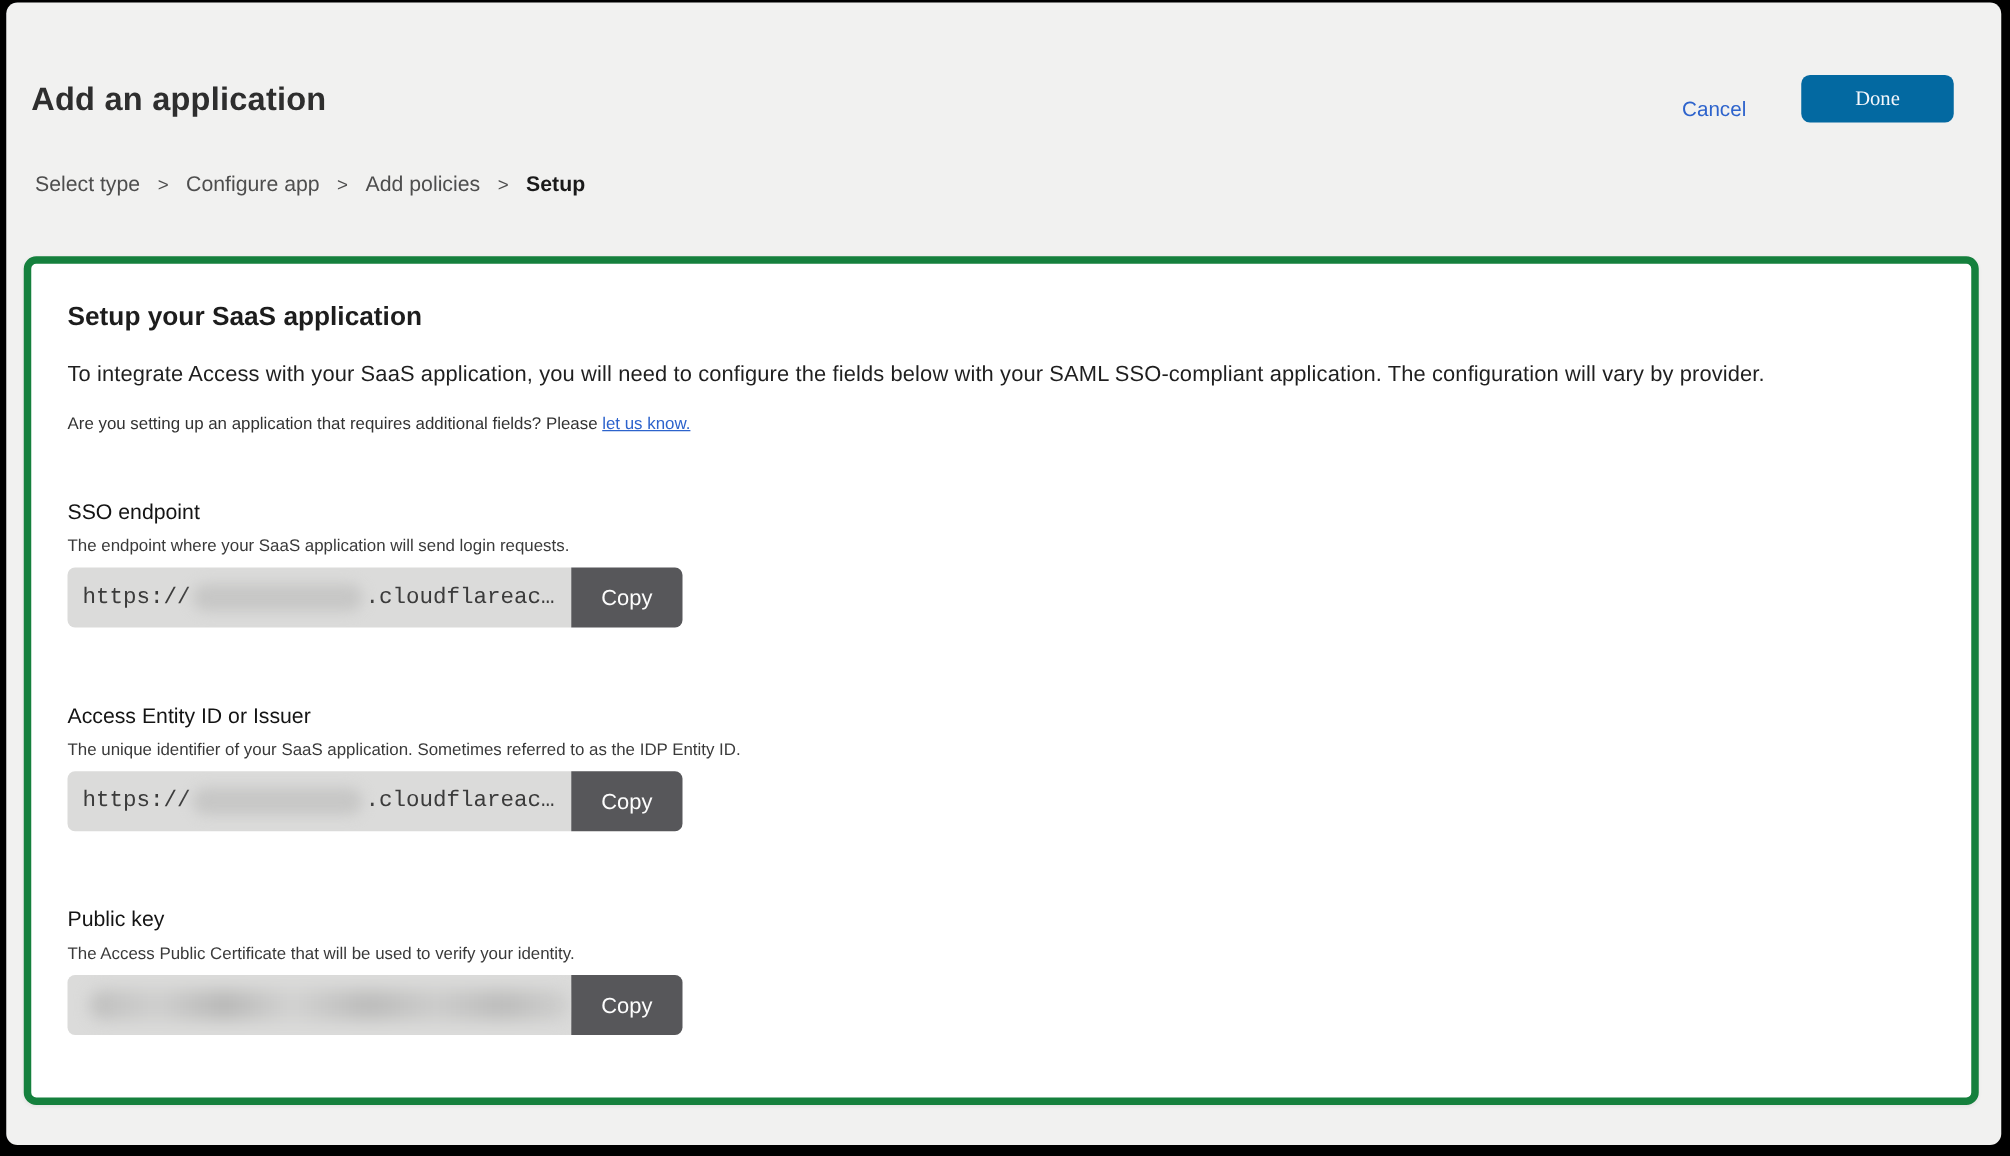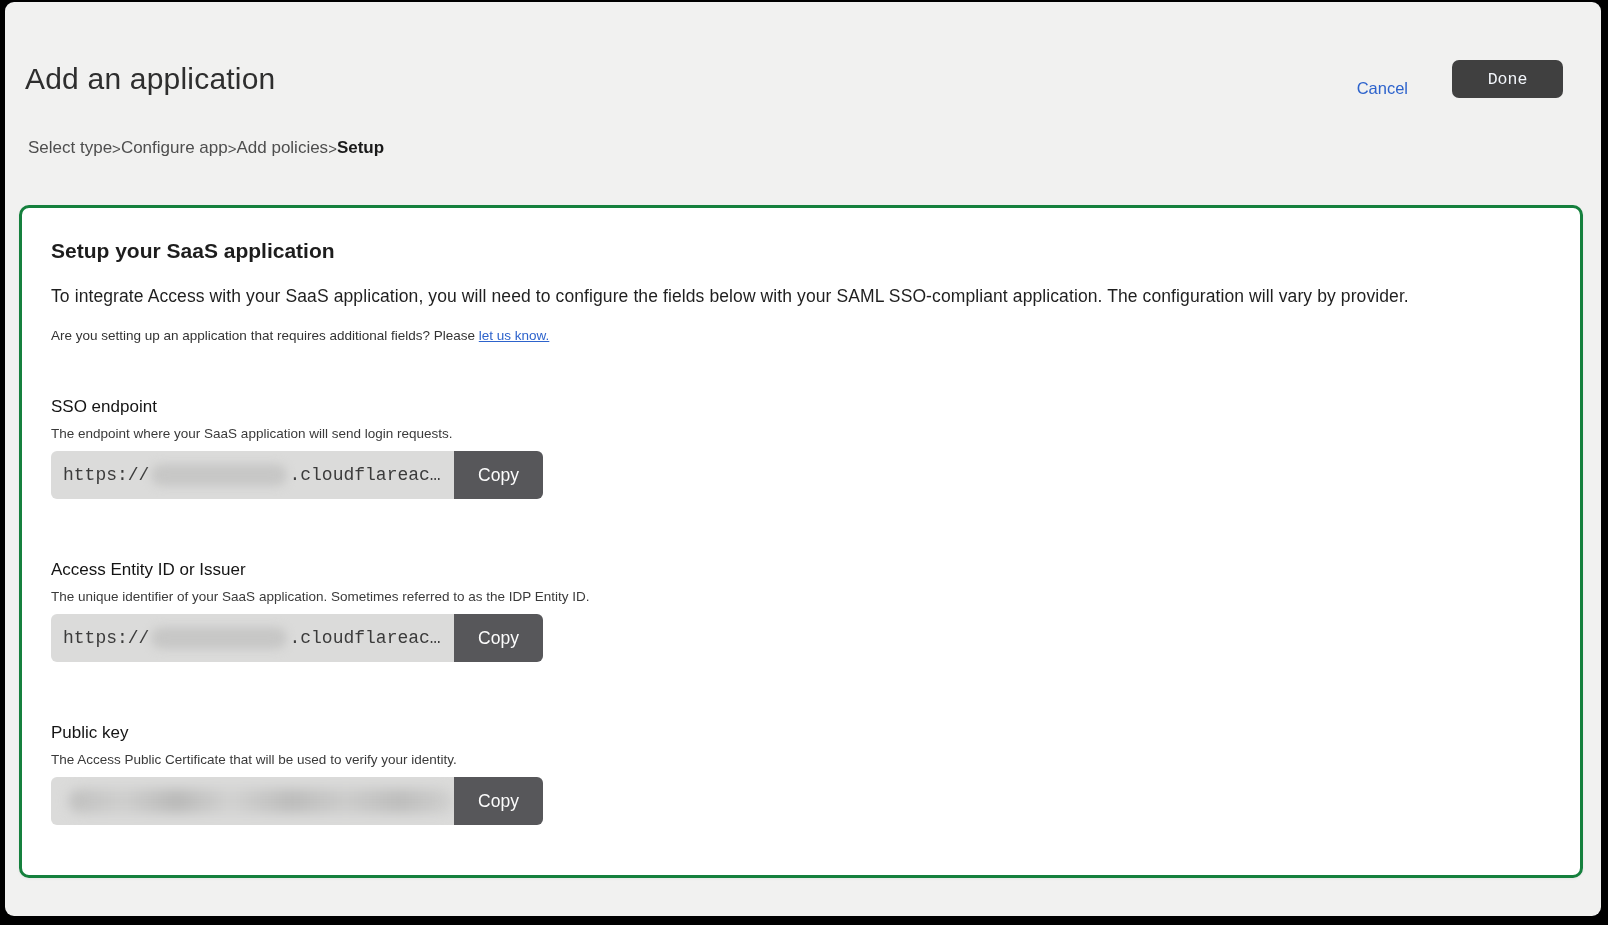--- a/index.html
+++ b/index.html
@@ -19,67 +19,67 @@
 
   
   .header {
     display: flex;
     align-items: center;
     margin-top: 58px;
     padding: 0 38px 0 20px;
   }
   .page-title {
     flex: 1;
-    font-size: 30px;
-    font-weight: 400;
+    font-size: 26px;
+    font-weight: 700;
     color: #2e2e2e;
     letter-spacing: 0.2px;
   }
   .header-actions {
     display: flex;
     align-items: flex-end;
     gap: 44px;
   }
   .cancel-link {
     font-size: 16.5px;
     color: #2d63cc;
     background: none;
     border: none;
     cursor: pointer;
     font-family: inherit;
   }
   .done-btn {
-    width: 111px;
+    width: 122px;
     height: 38px;
-    background: #404040;
+    background: #0369a1;
     color: #f4f7fc;
     border: none;
     border-radius: 7px;
     font-size: 16.5px;
-    font-family: Liberation Mono, monospace;
+    font-family: Liberation Serif, serif;
     cursor: pointer;
   }
 
   
   .breadcrumb {
     display: flex;
     align-items: center;
-    gap: 0;
+    gap: 14px;
     margin: 40px 0 0 23px;
     font-size: 17px;
   }
   .crumb { color: #4e4e4e; cursor: pointer; }
   .crumb.current { color: #1a1a1a; font-weight: 700; cursor: default; }
   .crumb-sep { color: #4e4e4e; font-size: 15px; }
 
   
   .card {
     margin: 47px 18px 0 14px;
     background: #ffffff;
-    border: 3px solid #15803d;
+    border: 6px solid #15803d;
     border-radius: 10px;
     box-shadow: 0 1px 3px rgba(0,0,0,0.05);
     padding: 31px 30px 50px 29px;
   }
   .card-heading {
     font-size: 21px;
     font-weight: 700;
     color: #1d1d1d;
   }
   .card-intro {

